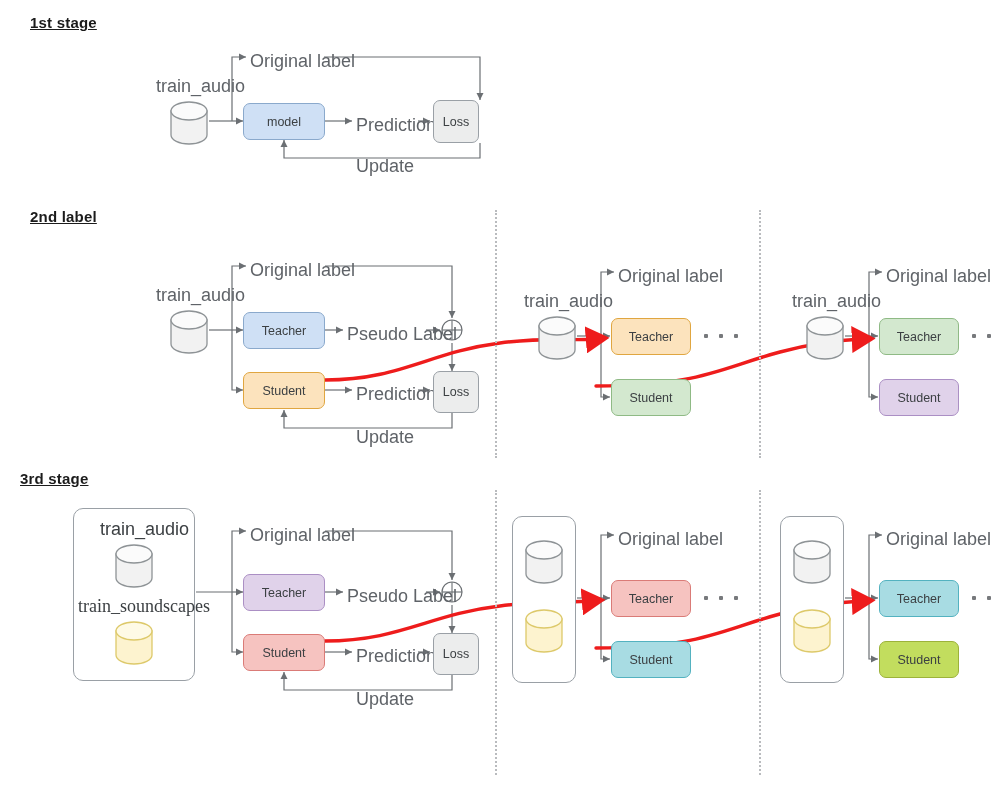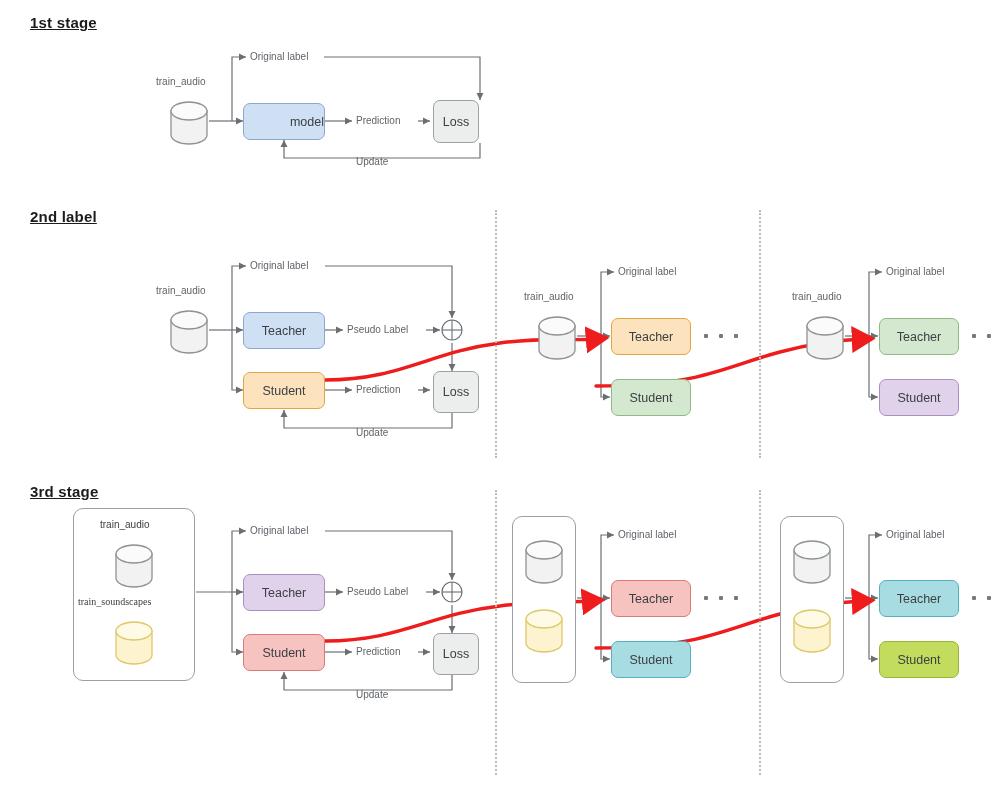--- a/index.html
+++ b/index.html
@@ -30,21 +30,21 @@
     border:1px solid #9aa0a6;
     display:flex;align-items:center;justify-content:center;
     font-size:12.5px;
     color:#3c4043;
     box-sizing:border-box;
     white-space:nowrap;
   }
 
   .plainlabel{
     position:absolute;
-    font-size:10px;
+    font-size:18px;
     color:#5f6368;
     white-space:nowrap;
   }
   .plainlabel.dark{color:#3c4043;}
 
   .groupbox{
     position:absolute;
     border:1.4px solid #9aa0a6;
     border-radius:10px;
     background:#ffffff;
@@ -175,21 +175,21 @@
 
   <div class="stage-title" style="left:30px;top:14px;">1st stage</div>
 
   <div class="plainlabel" style="left:156px;top:76px;">train_audio</div>
   <svg class="cyl" style="left:168px;top:100px;" width="42" height="46" viewBox="0 0 42 46">
     <path d="M3,11 L3,35 A18,9 0 0 0 39,35 L39,11 Z" fill="#f2f2f2" stroke="#8e9396" stroke-width="1.3"></path>
     <ellipse cx="21" cy="11" rx="18" ry="9" fill="#fbfbfb" stroke="#8e9396" stroke-width="1.3"></ellipse>
   </svg>
 
   <div class="plainlabel" style="left:250px;top:51px;">Original label</div>
-  <div class="node" style="left:243px;top:103px;width:82px;height:37px;background:#cfe0f5;border-color:#8aa9cc;justify-content:flex-end;">
+  <div class="node" style="left:243px;top:103px;width:82px;height:37px;background:#cfe0f5;border-color:#8aa9cc;">
     <span>model</span>
   </div>
   <div class="plainlabel" style="left:356px;top:115px;">Prediction</div>
   <div class="node" style="left:433px;top:100px;width:46px;height:43px;background:#eceded;border-color:#9aa0a6;">
     <span>Loss</span>
   </div>
   <div class="plainlabel" style="left:356px;top:156px;">Update</div>
 
   <div class="stage-title" style="left:30px;top:208px;">2nd label</div>
 
@@ -240,21 +240,21 @@
     <span>Teacher</span>
   </div>
   <div class="node" style="left:879px;top:379px;width:80px;height:37px;background:#e0d2ea;border-color:#ab8fc4;">
     <span>Student</span>
   </div>
   <div class="dots" style="left:972px;top:334px;">
       <i></i>
       <i></i>
     </div>
 
-  <div class="stage-title" style="left:30px;top:470px;margin-top:13px;">3rd stage</div>
+  <div class="stage-title" style="left:20px;top:470px;">3rd stage</div>
 
   <div class="groupbox" style="left:73px;top:508px;width:122px;height:173px;"></div>
   <div class="plainlabel dark" style="left:100px;top:519px;">train_audio</div>
   <svg class="cyl" style="left:113px;top:543px;" width="42" height="46" viewBox="0 0 42 46">
     <path d="M3,11 L3,35 A18,9 0 0 0 39,35 L39,11 Z" fill="#f2f2f2" stroke="#8e9396" stroke-width="1.3"></path>
     <ellipse cx="21" cy="11" rx="18" ry="9" fill="#fbfbfb" stroke="#8e9396" stroke-width="1.3"></ellipse>
   </svg>
   <div class="plainlabel dark" style="left:78px;top:596px;font-family:Liberation Serif, serif;">train_soundscapes</div>
   <svg class="cyl" style="left:113px;top:620px;" width="42" height="46" viewBox="0 0 42 46">
     <path d="M3,11 L3,35 A18,9 0 0 0 39,35 L39,11 Z" fill="#fdf3cf" stroke="#ddc96a" stroke-width="1.3"></path>

